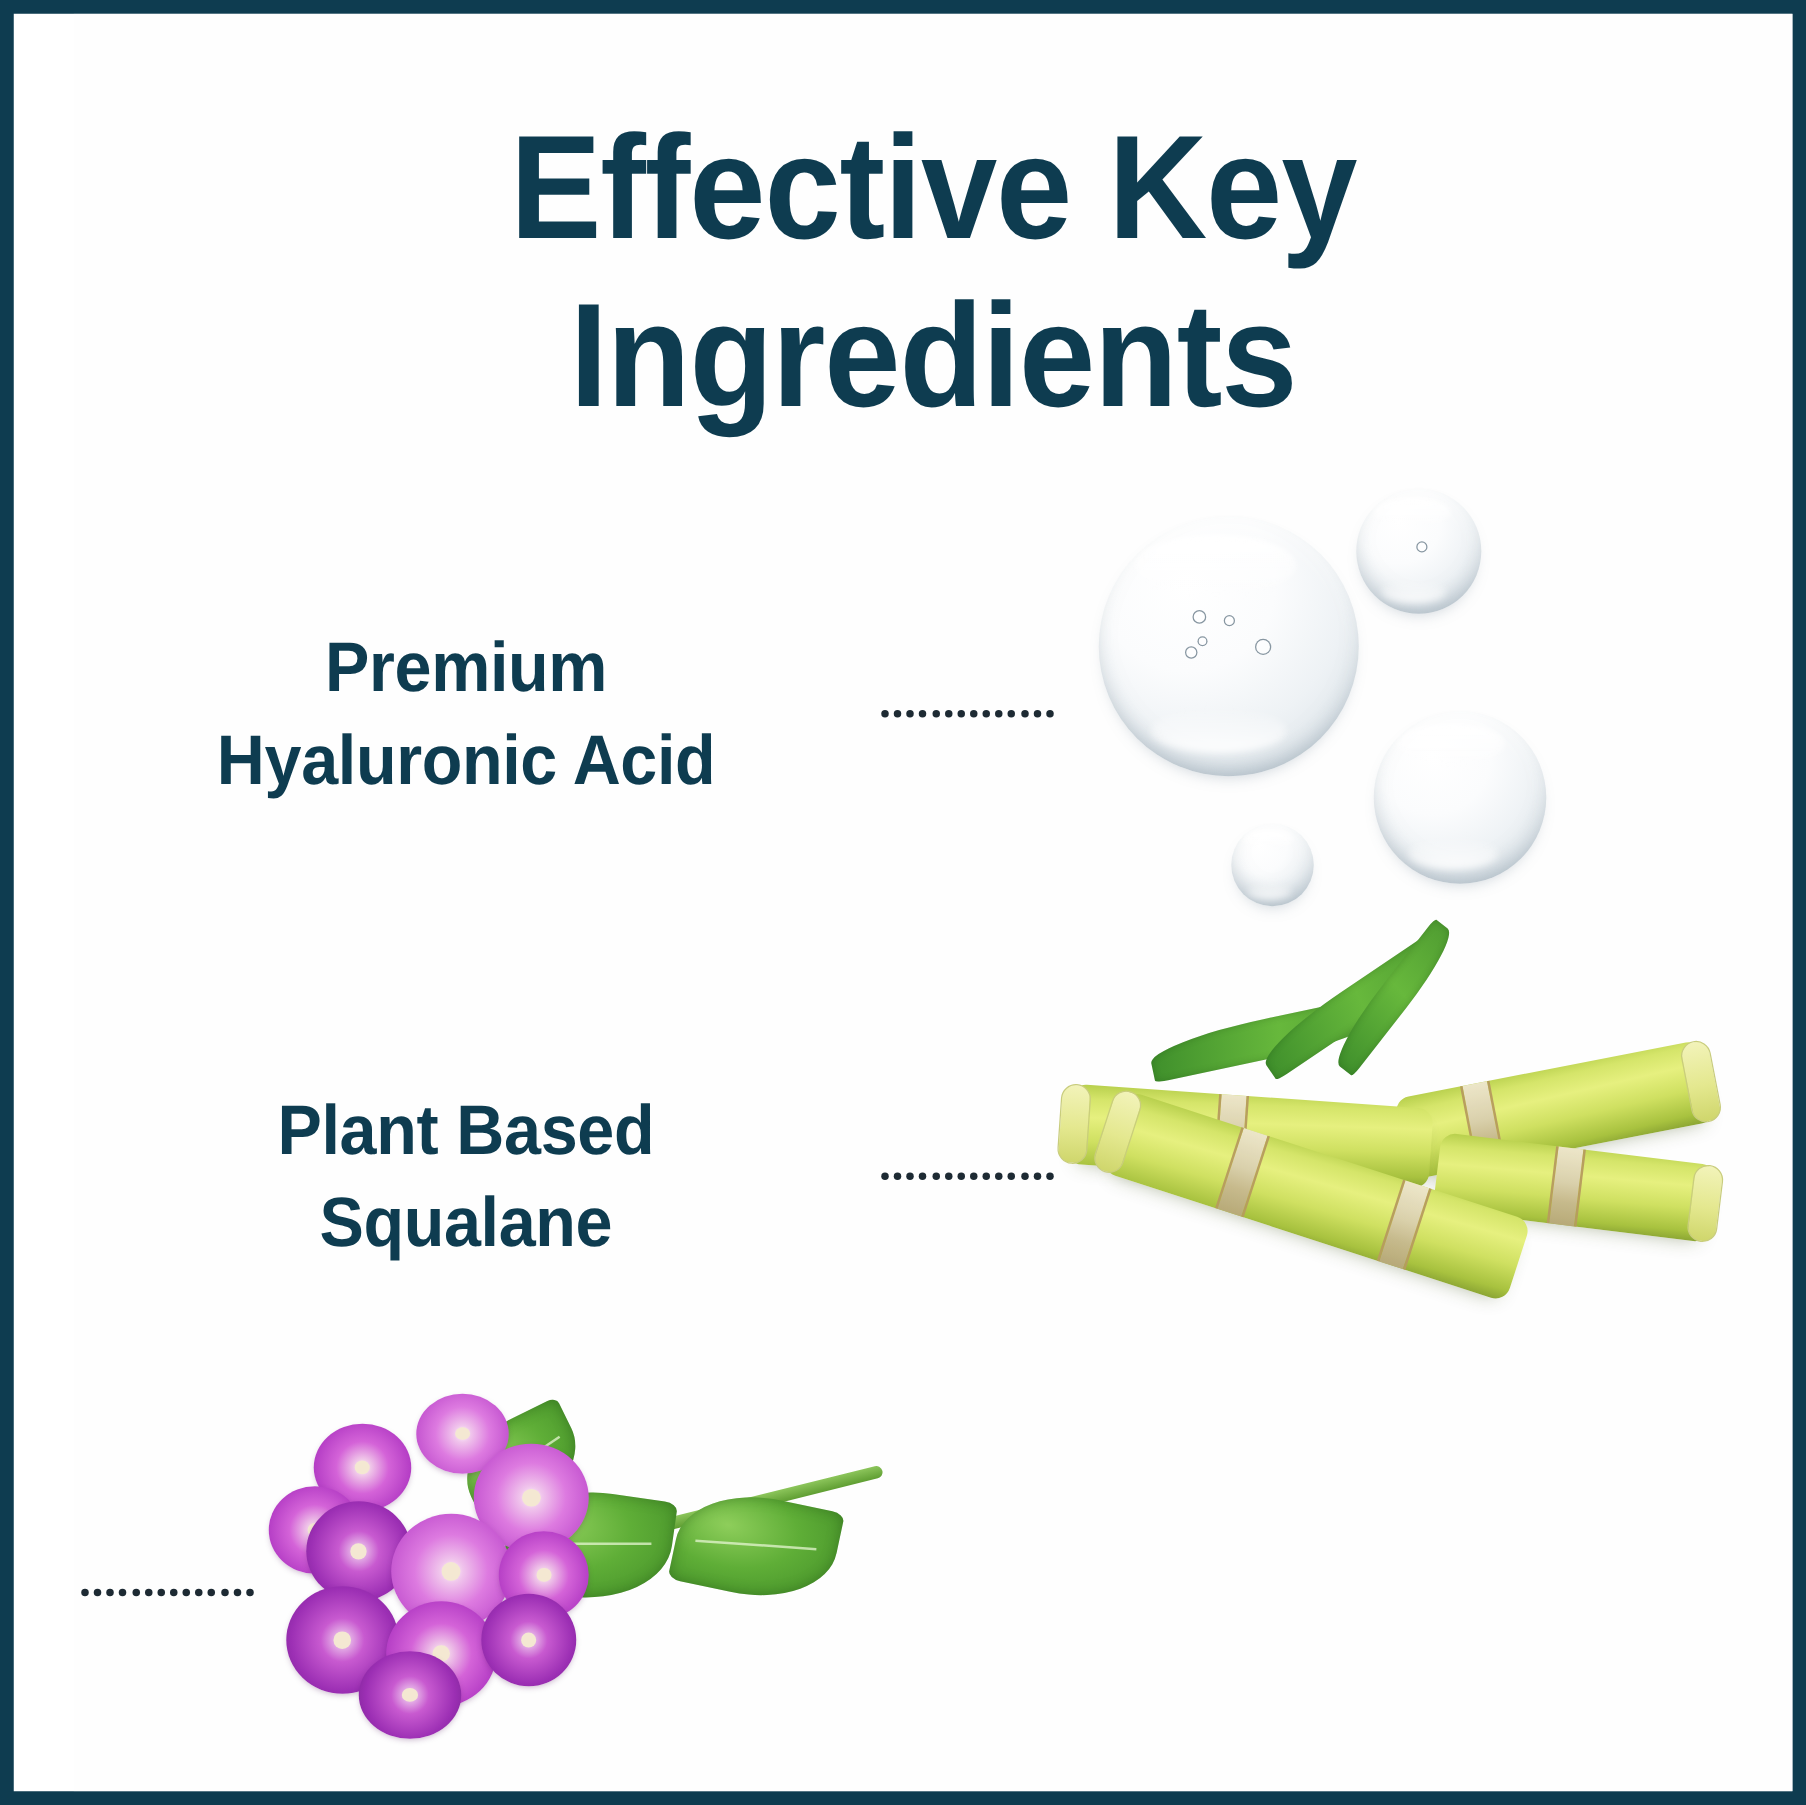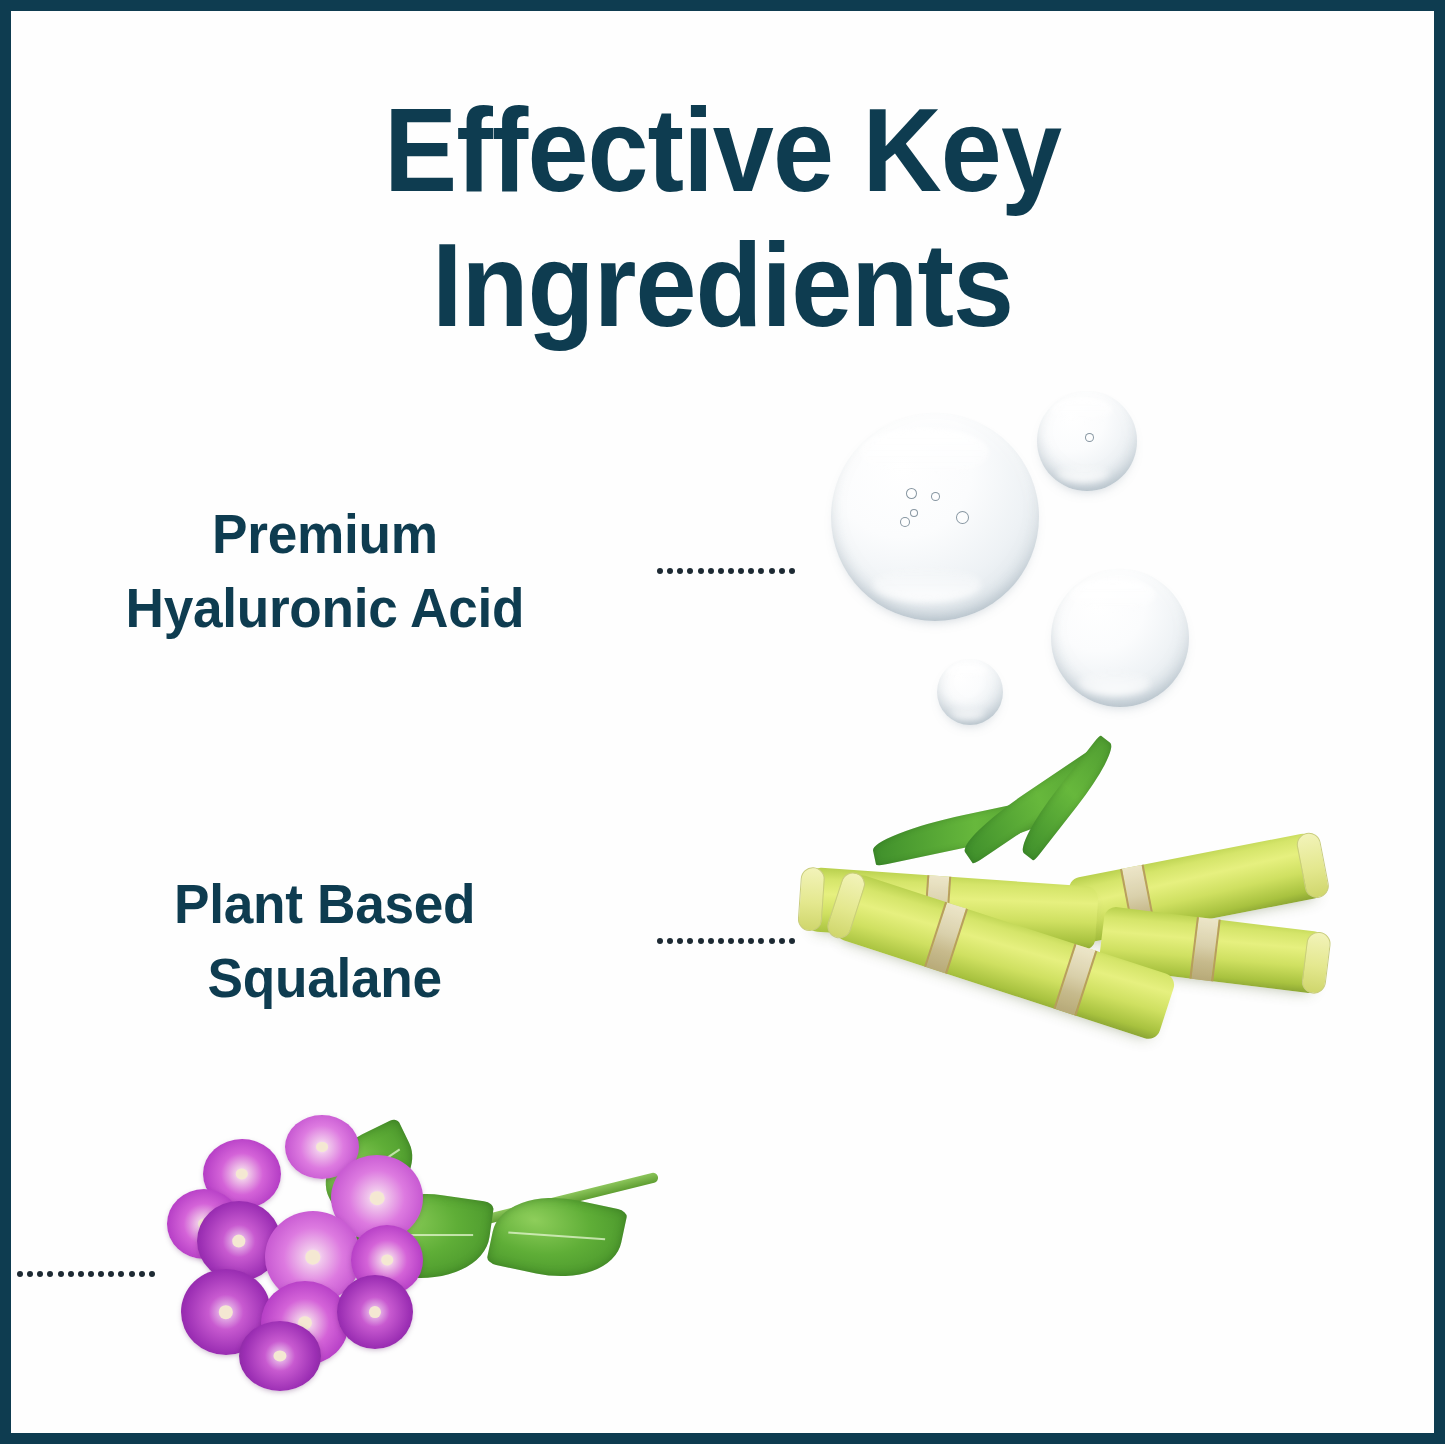--- a/index.html
+++ b/index.html
@@ -10,20 +10,21 @@
 
   #page {
     position: relative;
     width: 1445px;
     height: 1444px;
     background: #ffffff;
     box-sizing: border-box;
     border: 11px solid #0E3C50;
     overflow: hidden;
     font-family: "Liberation Sans", sans-serif;
+    padding-left: 48px;
   }
 
   .inner {
     position: relative;
     width: 100%;
     height: 100%;
     background: #fefefe;
     overflow: hidden;
   }
 

